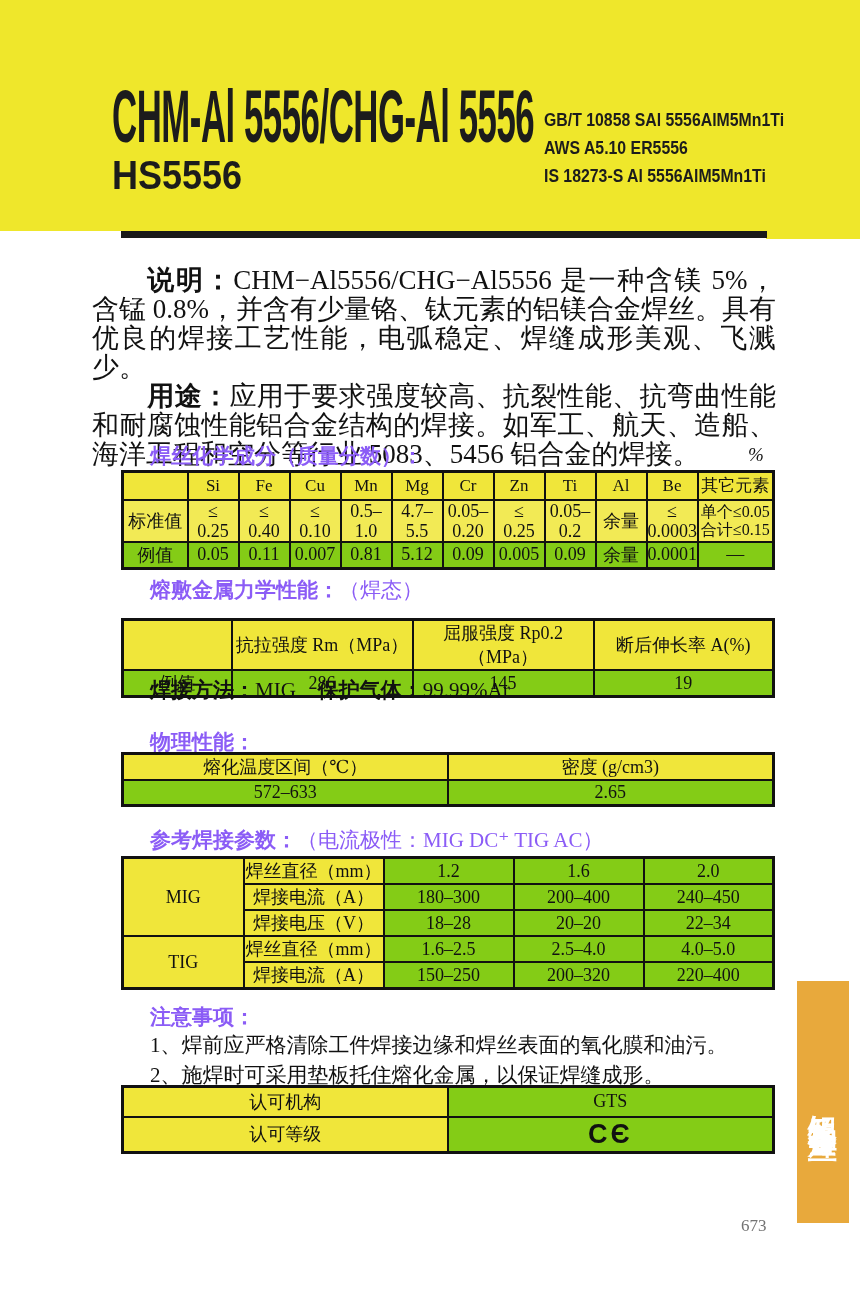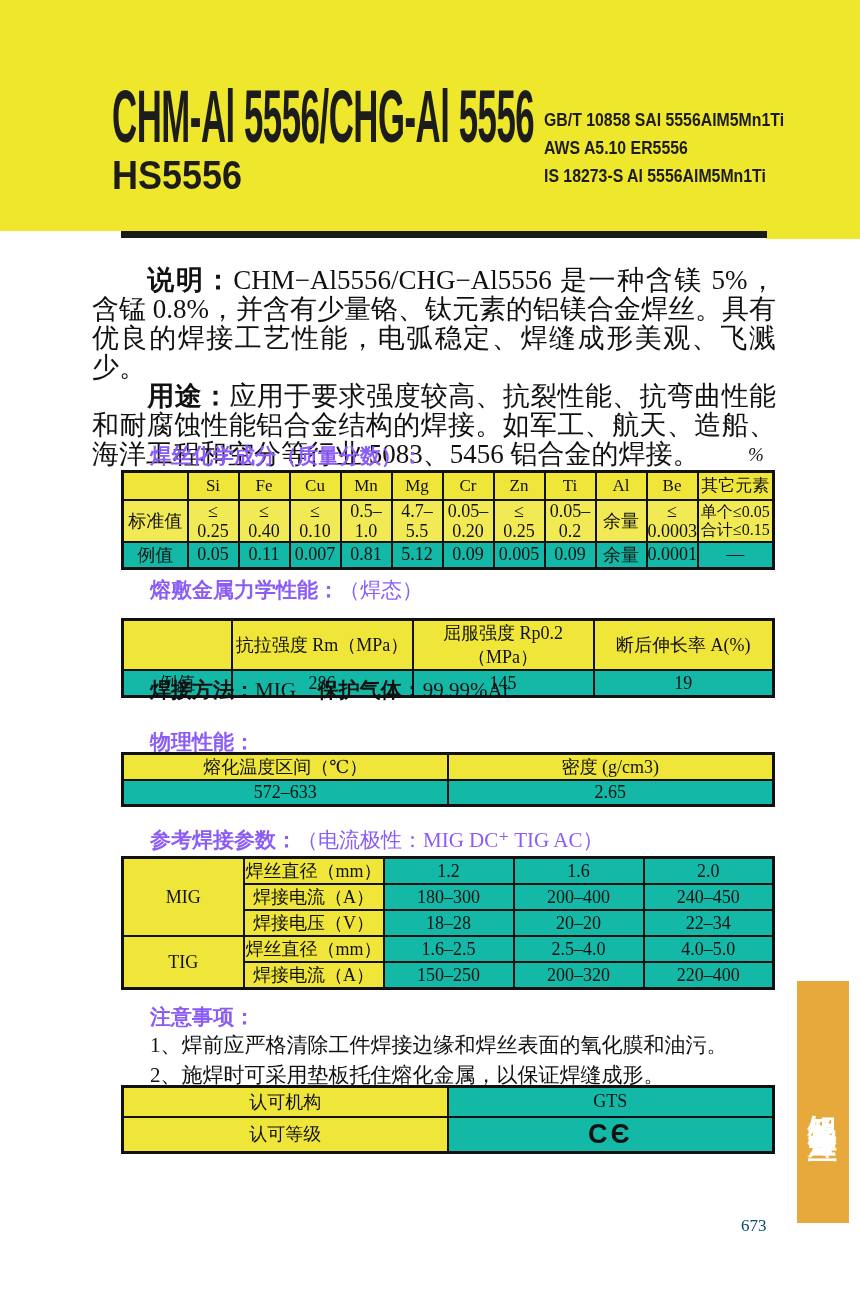--- a/index.html
+++ b/index.html
@@ -33,21 +33,21 @@
   .sec .normal { font-family:"Liberation Serif","DejaVu Serif",serif; font-weight:normal; }
   .unit-pct { position:absolute; left:748px; top:444px; font-size:19px; font-style:italic; }
 
   
   .twrap { position:absolute; left:121px; width:651px; }
   table.t { border-collapse:collapse; table-layout:fixed; width:100%; border:3px solid #111; }
   table.t td { border:2px solid #111; text-align:center; vertical-align:middle; padding:0;
                font-size:18px; overflow:hidden; }
   .bgB { background:#F0E63A; }   
   .bgM { background:#F2EA55; }   
-  .bgP { background:#14b8a6; }   
+  .bgP { background:#84cc16; }   
   .pre { white-space:pre-line; line-height:1.12; }
   .chem td { font-size:16px; }
   .chem td.hcell { font-size:17px; }
   .chem td.small { font-size:16px; }
   .r26{height:26px}.r27{height:27px}.r25{height:25px}.r28{height:28px}.r48{height:32px}
   .r30{height:30px}.r36{height:36px}
   .sepTop td { border-top-width:3px; }
 
   .method-line { position:absolute; left:150px; top:676px; font-size:21px; white-space:nowrap; }
   .method-line .gap { display:inline-block; width:22px; }
@@ -57,21 +57,21 @@
   .notes-items div { white-space:nowrap; }
 
   .ce { font-family:"Liberation Sans",sans-serif; font-weight:bold; font-size:27px; letter-spacing:3px; }
   .gts { font-size:19px; }
 
   
   .side-tab { position:absolute; left:797px; top:981px; width:52px; height:242px; background:#E8A93C;
               color:#ffffff; font-family:"Liberation Sans",sans-serif; font-weight:bold; font-size:29px;
               writing-mode:vertical-rl; text-orientation:upright; letter-spacing:3px;
               display:flex; align-items:center; justify-content:center; }
-  .pageno { position:absolute; left:741px; top:1216px; font-size:17px; color:#0c4a6e; }
+  .pageno { position:absolute; left:741px; top:1216px; font-size:17px; color:#737373; }
 </style>
 </head>
 <body>
 
 <div class="page">
 
   <div class="header-band"></div>
   <div class="header-notch"></div>
   <div class="title">CHM-Al 5556/CHG-Al 5556</div>
   <div class="model">HS5556</div>

